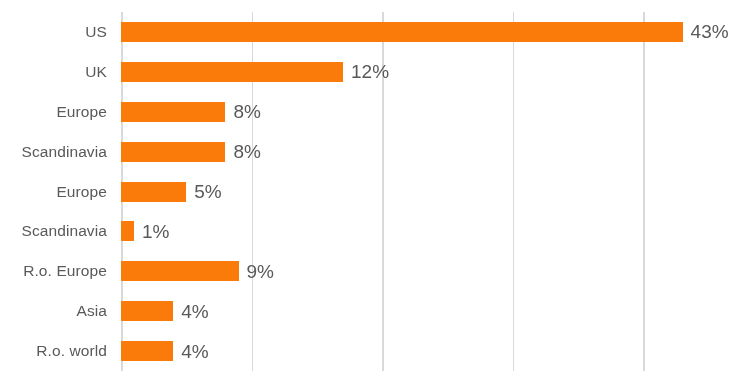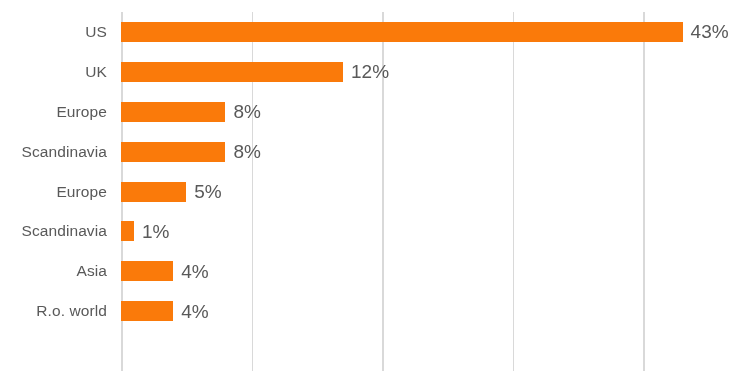--- a/index.html
+++ b/index.html
@@ -151,20 +151,27 @@
     </div>
 
     <div class="bar-row">
       <div class="cat-label">Scandinavia</div>
       <div class="bar-track">
         <div class="bar" style="width: 13.06px; background: rgb(250, 122, 10);"></div>
         <div class="val-label">1%</div>
       </div>
     </div>
 
+    <div class="bar-row">
+      <div class="cat-label">R.o. Europe</div>
+      <div class="bar-track">
+        <div class="bar" style="width: 117.54px; background: rgb(250, 122, 10);"></div>
+        <div class="val-label">9%</div>
+      </div>
+    </div>
 
     <div class="bar-row">
       <div class="cat-label">Asia</div>
       <div class="bar-track">
         <div class="bar" style="width: 52.24px; background: rgb(250, 122, 10);"></div>
         <div class="val-label">4%</div>
       </div>
     </div>
 
     <div class="bar-row">

